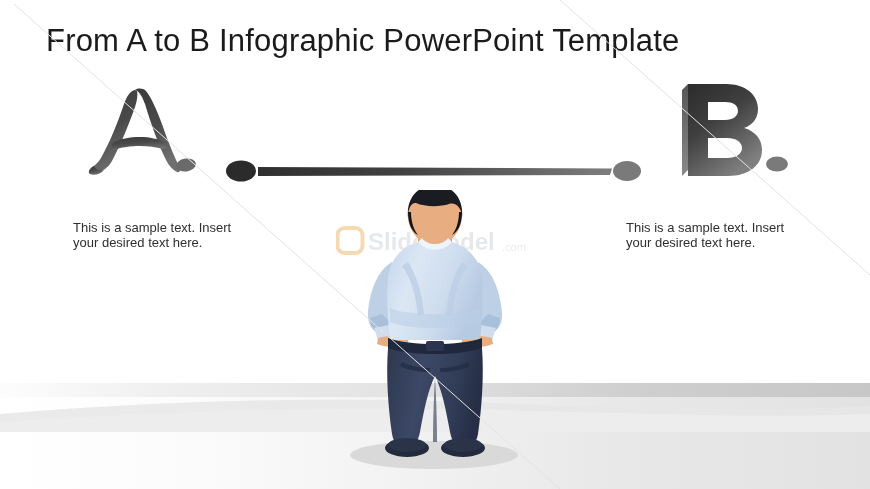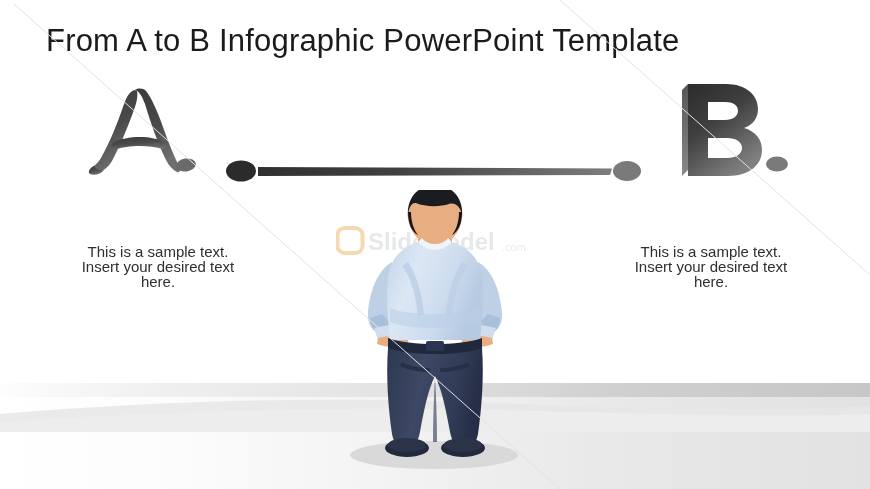--- a/index.html
+++ b/index.html
@@ -58,26 +58,24 @@
   
   .letter-a { position: absolute; left: 88px;  top: 82px; width: 110px; height: 98px; }
   .letter-b { position: absolute; left: 672px; top: 82px; width: 118px; height: 98px; }
 
   
   .connector { position: absolute; left: 224px; top: 156px; width: 420px; height: 30px; }
 
   
   .caption {
     position: absolute;
-    font-size: 15px;
+    font-size: 13px;
     line-height: 15px;
     color: #2f2f2f;
-    text-align: center;
     width: 170px;
-    margin-top: 24px;
   }
   .caption-left  { left: 73px;  top: 220px; }
   .caption-right { left: 626px; top: 220px; }
 
   
   .character { position: absolute; left: 330px; top: 190px; width: 215px; height: 290px; }
 
   
   .wm-logo {
     position: absolute;

